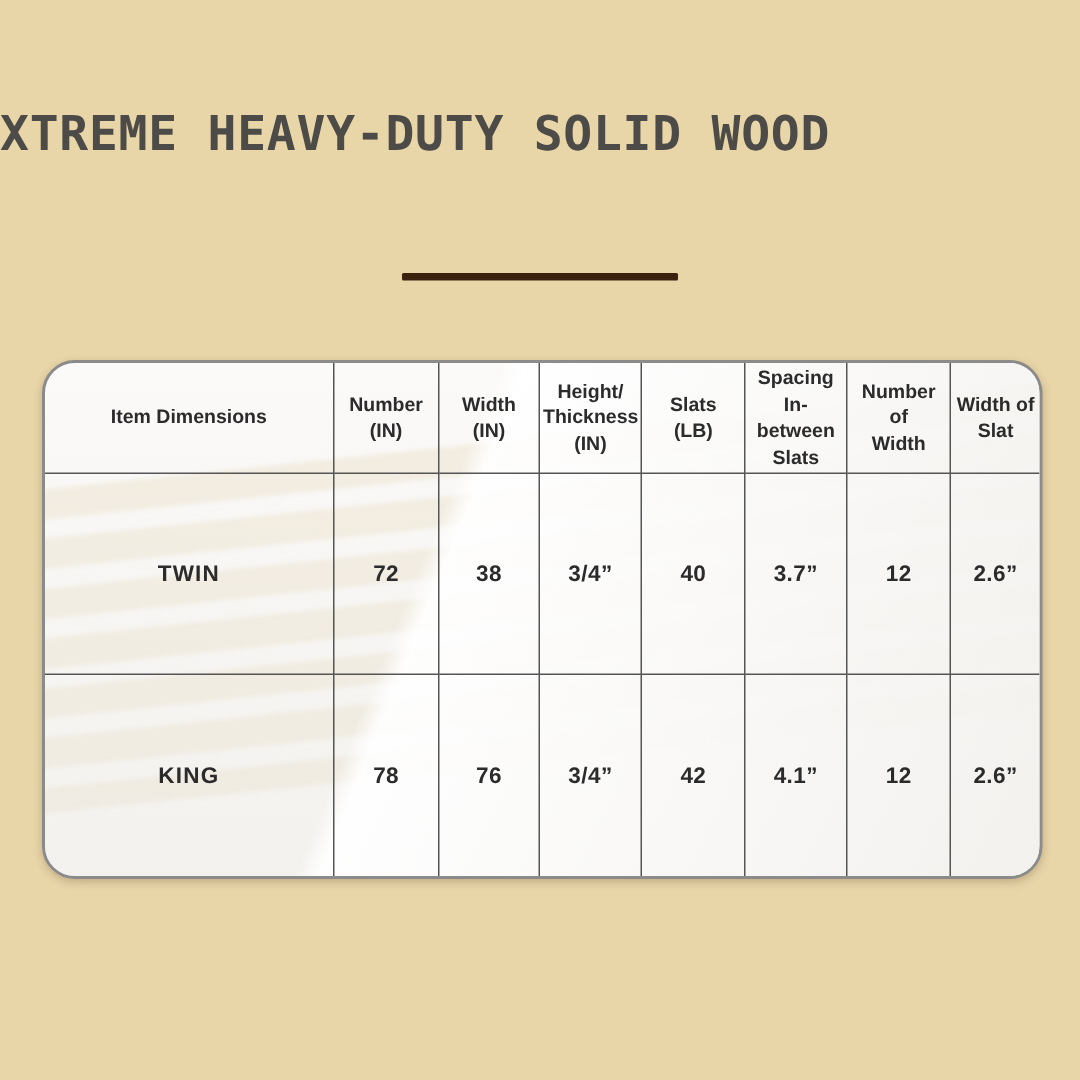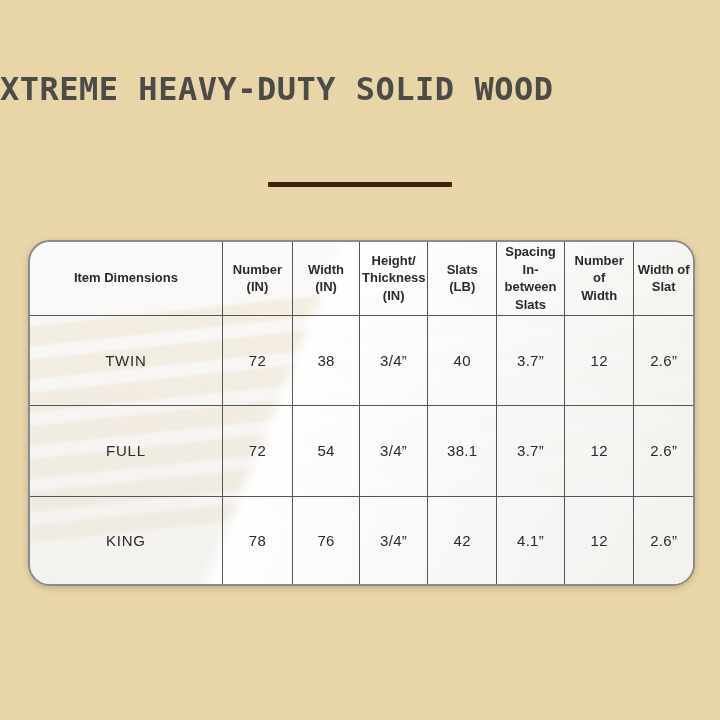--- a/index.html
+++ b/index.html
@@ -115,21 +115,21 @@
   tbody tr:nth-child(3) { height: 68px; }
   tbody tr:nth-child(4) { height: 65px; }
   th {
     font-size: 13px;
     font-weight: 700;
     line-height: 1.35;
     white-space: pre-line;
   }
   td {
     font-size: 15px;
-    font-weight: 400;
+    font-weight: 700;
     letter-spacing: 0.3px;
   }
   td.row-label { letter-spacing: 0.8px; }
 </style>
 </head>
 <body>
 
 <div class="canvas">
 
   <div class="title">XTREME HEAVY-DUTY SOLID WOOD</div>
@@ -177,30 +177,20 @@
           <td class="row-label">TWIN</td>
           <td>72</td>
           <td>38</td>
           <td>3/4”</td>
           <td>40</td>
           <td>3.7”</td>
           <td>12</td>
           <td>2.6”</td>
         </tr>
         <tr>
-          <td class="row-label">FULL</td>
-          <td>72</td>
-          <td>54</td>
-          <td>3/4”</td>
-          <td>38.1</td>
-          <td>3.7”</td>
-          <td>12</td>
-          <td>2.6”</td>
-        </tr>
-        <tr>
           <td class="row-label">KING</td>
           <td>78</td>
           <td>76</td>
           <td>3/4”</td>
           <td>42</td>
           <td>4.1”</td>
           <td>12</td>
           <td>2.6”</td>
         </tr>
       </tbody>

